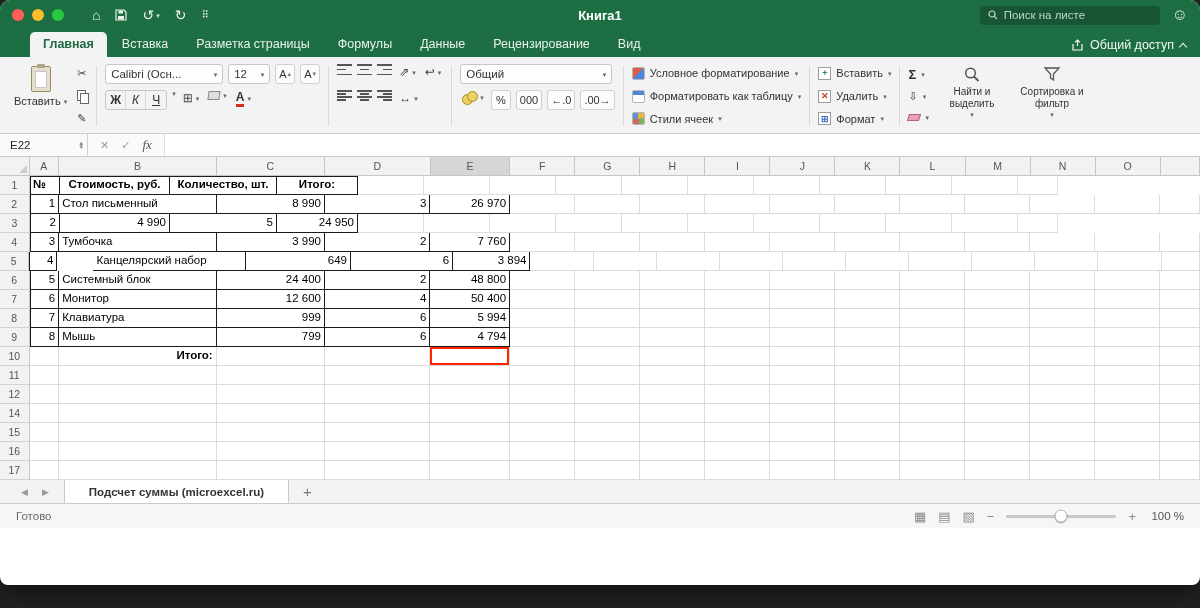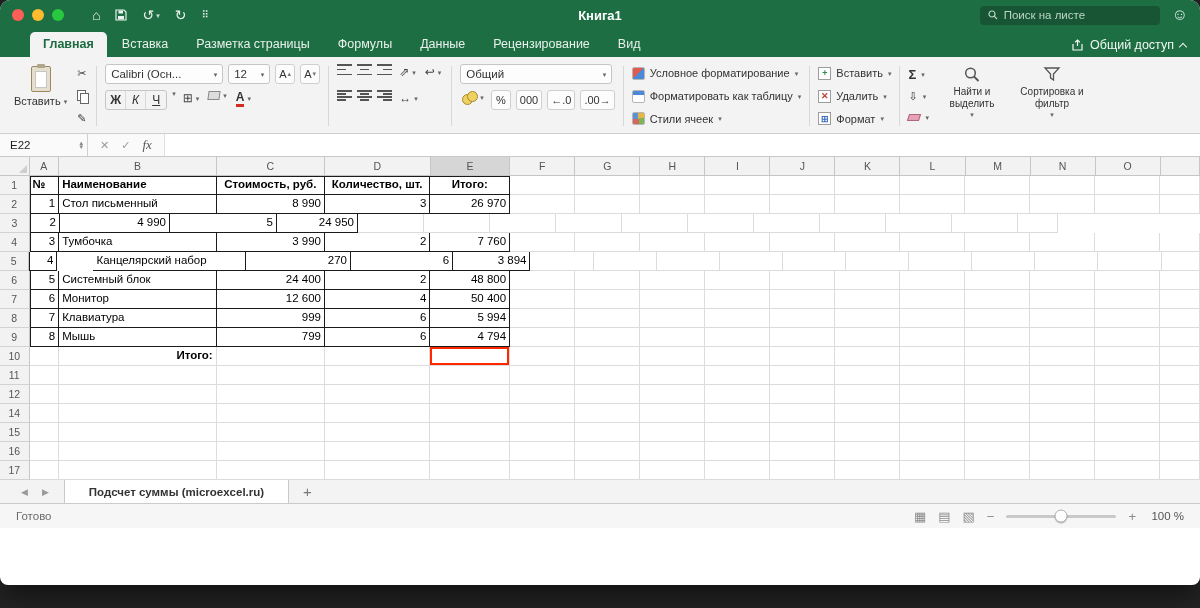--- a/index.html
+++ b/index.html
@@ -423,21 +423,20 @@
         <div class="colhead" style="width: 66px;">L</div>
         <div class="colhead" style="width: 66px;">M</div>
         <div class="colhead" style="width: 66px;">N</div>
         <div class="colhead" style="width: 66px;">O</div>
         <div class="colhead" style="width: 40px;"></div>
       </div>
     <div id="grid-rows">
         <div class="gridrow">
           <div class="rowhead">1</div>
           <div class="cell b al tbl" style="width: 30px; box-shadow: rgb(27, 27, 27) 0px 1px 0px inset, rgb(27, 27, 27) 1px 0px 0px inset;">№</div>
-          <div class="cell b al tbl" style="width: 160px; box-shadow: rgb(27, 27, 27) 0px 1px 0px inset;">Наименование</div>
           <div class="cell b ac tbl" style="width: 110px; box-shadow: rgb(27, 27, 27) 0px 1px 0px inset;">Стоимость, руб.</div>
           <div class="cell b ac tbl" style="width: 107px; box-shadow: rgb(27, 27, 27) 0px 1px 0px inset;">Количество, шт.</div>
           <div class="cell b ac tbl" style="width: 81px; box-shadow: rgb(27, 27, 27) 0px 1px 0px inset;">Итого:</div>
           <div class="cell" style="width: 66px;"></div>
           <div class="cell" style="width: 66px;"></div>
           <div class="cell" style="width: 66px;"></div>
           <div class="cell" style="width: 66px;"></div>
           <div class="cell" style="width: 66px;"></div>
           <div class="cell" style="width: 66px;"></div>
           <div class="cell" style="width: 66px;"></div>
@@ -499,21 +498,21 @@
           <div class="cell" style="width: 66px;"></div>
           <div class="cell" style="width: 66px;"></div>
           <div class="cell" style="width: 66px;"></div>
           <div class="cell" style="width: 66px;"></div>
           <div class="cell" style="width: 40px;"></div>
         </div>
         <div class="gridrow">
           <div class="rowhead">5</div>
           <div class="cell ar tbl" style="width: 30px; box-shadow: rgb(27, 27, 27) 1px 0px 0px inset;">4</div>
           <div class="cell al tbl" style="width: 160px; margin-left: 36px;">Канцелярский набор</div>
-          <div class="cell ar tbl" style="width: 110px;">270</div>
+          <div class="cell ar tbl" style="width: 110px;">649</div>
           <div class="cell ar tbl" style="width: 107px;">6</div>
           <div class="cell ar tbl" style="width: 81px;">3 894</div>
           <div class="cell" style="width: 66px;"></div>
           <div class="cell" style="width: 66px;"></div>
           <div class="cell" style="width: 66px;"></div>
           <div class="cell" style="width: 66px;"></div>
           <div class="cell" style="width: 66px;"></div>
           <div class="cell" style="width: 66px;"></div>
           <div class="cell" style="width: 66px;"></div>
           <div class="cell" style="width: 66px;"></div>

